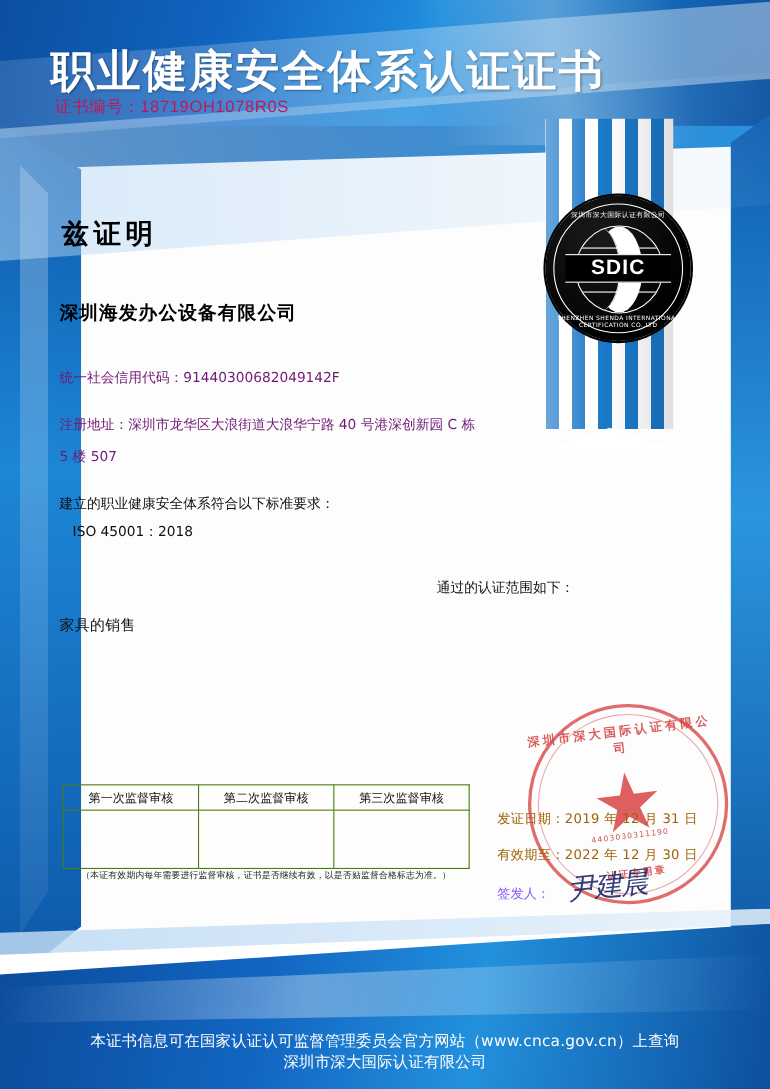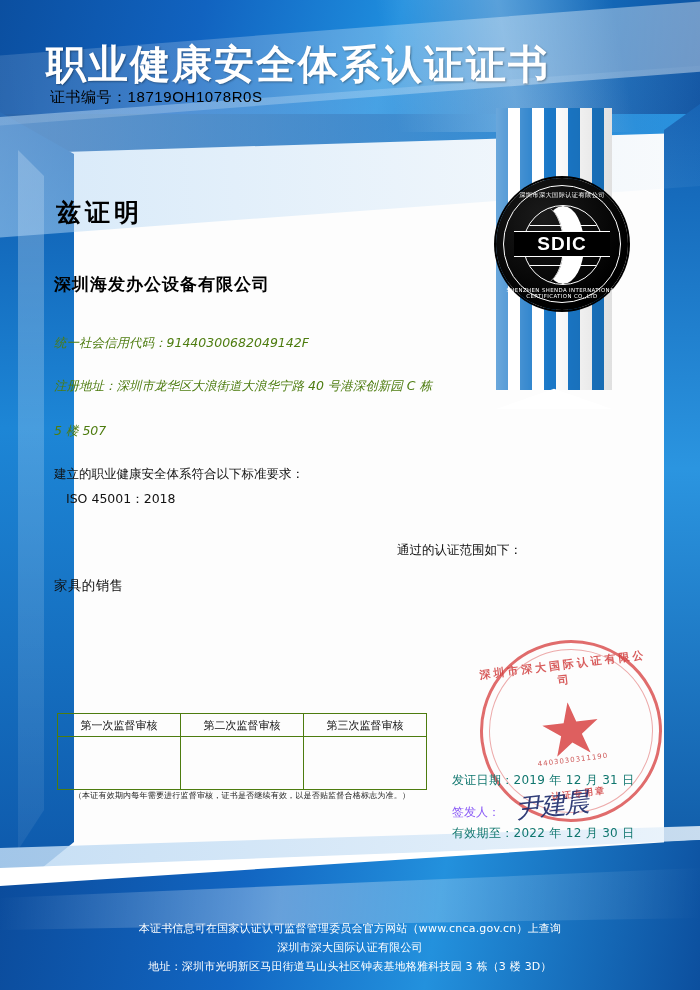--- a/index.html
+++ b/index.html
@@ -153,38 +153,38 @@
   .title{
     position:absolute;left:46px;top:37px;width:620px;
     font-size:40px;font-weight:bold;color:#ffffff;
     letter-spacing:2px;
     text-shadow:1px 1px 2px rgba(0,0,0,.35);
     font-family:"DejaVu Sans",sans-serif;
     white-space:nowrap;
   }
   .cert-no{
     position:absolute;left:50px;top:88px;
-    font-size:15px;color:#000000;letter-spacing:.5px;
+    font-size:15px;color:#be185d;letter-spacing:.5px;
   }
   .cert-no .num{font-family:"Liberation Sans",sans-serif;letter-spacing:.6px;}
   
   .body-wrap{
     position:absolute;left:52px;top:196px;width:470px;color:#111;
   }
   .zheng{
     font-size:25px;font-weight:bold;letter-spacing:4px;margin:0 0 44px 4px;
     color:#000;
   }
   .company{
     font-size:17px;font-weight:bold;letter-spacing:1px;margin:0 0 36px 2px;color:#000;
   }
   .ln{
-    font-size:12.5px;line-height:21px;color:#4d7c0f;margin:0 0 22px 2px;font-style:italic;
-  }
-  .ln.tight{margin-bottom:24px;}
+    font-size:12.5px;line-height:21px;color:#701a75;margin:0 0 22px 2px;
+  }
+  .ln.tight{margin-bottom:8px;}
   .block-label{font-size:12.5px;line-height:21px;margin:0 0 4px 2px;}
   .std{font-size:12.5px;line-height:21px;margin:0 0 30px 14px;}
   .scope-label{font-size:12.5px;line-height:21px;margin:0 0 12px 2px;text-align:right;}
   .scope{font-size:13.5px;line-height:26px;margin:0 0 0 2px;letter-spacing:.4px;}
   
   .audit-table{
     position:absolute;left:57px;top:713px;width:370px;
     border-collapse:collapse;
   }
   .audit-table td{
@@ -194,21 +194,21 @@
   }
   .audit-table td.body{height:50px;}
   .audit-note{
     position:absolute;left:57px;top:790px;width:370px;
     text-align:center;font-size:8px;color:#222;letter-spacing:.2px;
   }
   
   .dates{
     position:absolute;left:452px;top:736px;width:230px;
   }
-  .dates div{font-size:12px;color:#0f766e;margin-bottom:16px;letter-spacing:.3px;margin-top:36px;}
+  .dates div{font-size:12px;color:#a16207;margin-bottom:16px;letter-spacing:.3px;}
   .signer{
     position:absolute;left:452px;top:804px;font-size:12px;color:#8b5cf6;
   }
   .sign-script{
     position:absolute;left:516px;top:788px;
     font-family:"DejaVu Serif",serif;
     font-size:26px;color:#1b2a6b;
     font-style:italic;
     transform:rotate(-6deg);
     letter-spacing:-2px;
@@ -231,21 +231,21 @@
     position:absolute;left:0;width:176px;text-align:center;
     color:rgba(200,22,22,.85);font-size:11px;letter-spacing:3px;font-weight:bold;
   }
   .stamp-top-text{top:14px;}
   .stamp-bottom-text{bottom:18px;font-size:9px;letter-spacing:2px;}
   .stamp-ring2{position:absolute;inset:6px;border-radius:50%;border:1px solid rgba(208,26,26,.45);}
   
   .footer{
     position:absolute;left:0;bottom:14px;width:700px;text-align:center;color:#ffffff;
   }
-  .footer div{font-size:11px;line-height:19px;letter-spacing:.2px;}
+  .footer div{font-size:14px;line-height:19px;letter-spacing:.2px;}
   
   .wm-code{
     position:absolute;left:498px;top:756px;width:150px;text-align:center;
     font-size:7px;color:rgba(190,30,30,.75);letter-spacing:1px;
     transform:rotate(-7deg);
   }
 </style>
 </head>
 <body>
 
@@ -333,16 +333,15 @@
     <div>
       <span>有效期至：</span><span>2022 年 12 月 30 日</span>
     </div>
   </div>
   <div class="signer">签发人：</div>
   <div class="sign-script">尹建晨</div>
 
   <div class="footer">
     <div>本证书信息可在国家认证认可监督管理委员会官方网站（www.cnca.gov.cn）上查询</div>
     <div>深圳市深大国际认证有限公司</div>
-    <div>地址：深圳市光明新区马田街道马山头社区钟表基地格雅科技园 3 栋（3 楼 3D）</div>
   </div>
 
 </div>
 
 </body></html>

